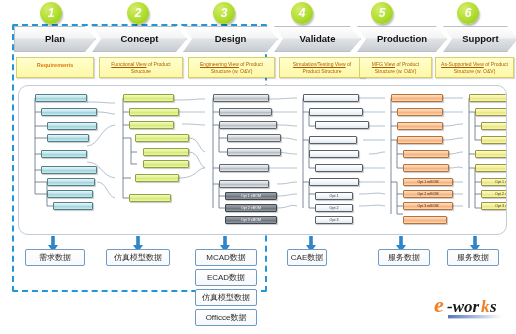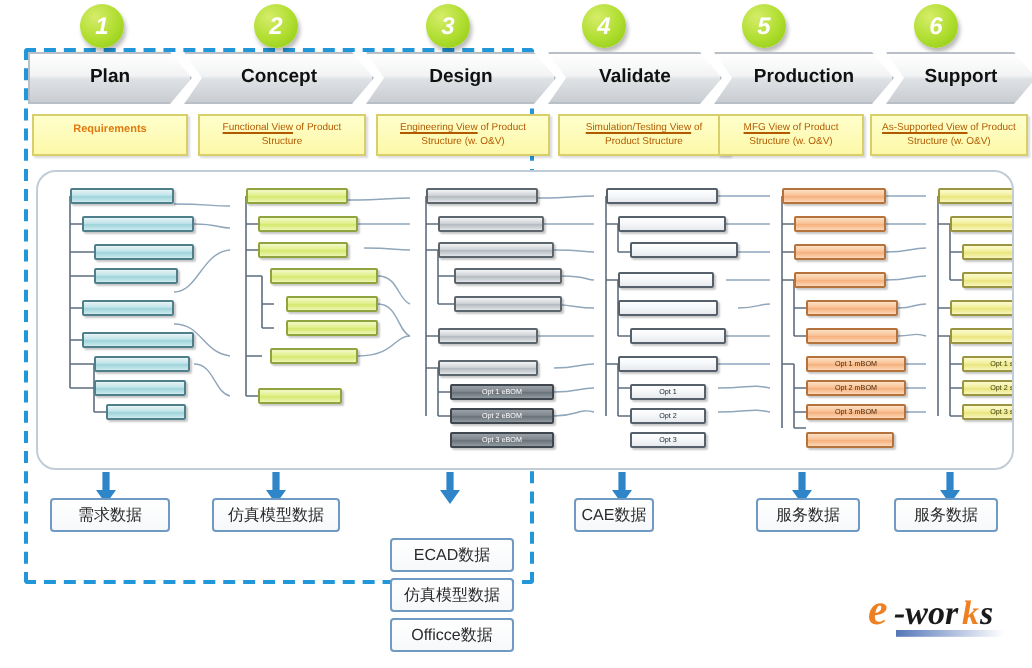--- a/index.html
+++ b/index.html
@@ -313,20 +313,21 @@
   <svg class="arrow" style="left:396px;top:236px" viewBox="0 0 10 16">
       <path d="M3.2 0 H6.8 V9 H10 L5 16 L0 9 H3.2 Z" fill="#2e86c8"></path>
     </svg>
   <svg class="arrow" style="left:470px;top:236px" viewBox="0 0 10 16">
       <path d="M3.2 0 H6.8 V9 H10 L5 16 L0 9 H3.2 Z" fill="#2e86c8"></path>
     </svg>
 
   <div class="dbox" style="left:25px;top:249px;width:60px">需求数据</div>
   <div class="dbox" style="left:106px;top:249px;width:64px">仿真模型数据</div>
 
+  <div class="dbox" style="left:195px;top:249px;width:62px">MCAD数据</div>
   <div class="dbox" style="left:195px;top:269px;width:62px">ECAD数据</div>
   <div class="dbox" style="left:195px;top:289px;width:62px">仿真模型数据</div>
   <div class="dbox" style="left:195px;top:309px;width:62px">Officce数据</div>
 
   <div class="dbox" style="left:287px;top:249px;width:40px">CAE数据</div>
   <div class="dbox" style="left:378px;top:249px;width:52px">服务数据</div>
   <div class="dbox" style="left:447px;top:249px;width:52px">服务数据</div>
 
   <svg class="logo" viewBox="0 0 74 32">
     <defs>

